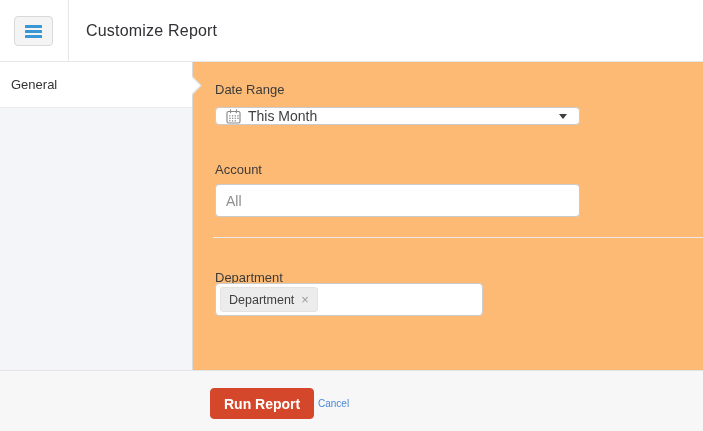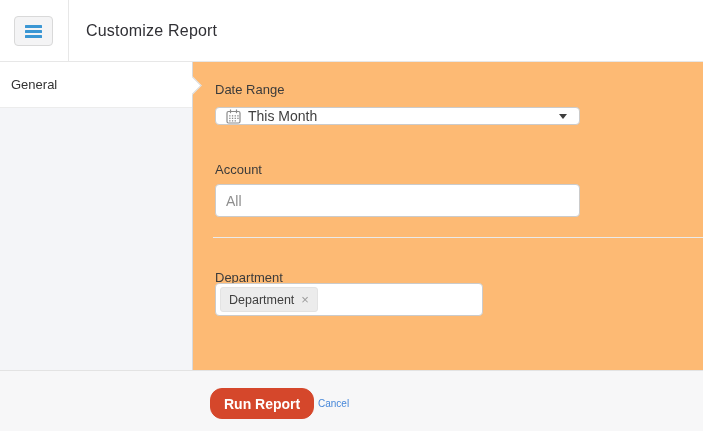--- a/index.html
+++ b/index.html
@@ -103,21 +103,21 @@
   }
 
   
   .footer {
     position:absolute; left:0; top:370px; width:703px; height:61px;
     background:#f7f7f8; border-top:1px solid #e3e3e3;
   }
   .btn-primary {
     position:absolute; left:210px; top:17px; height:31px; padding:0 13px;
     background:var(--primary-button,#d5472b); color:#fff;
-    border:1px solid var(--primary-button,#d5472b); border-radius:12px;
+    border:1px solid var(--primary-button,#d5472b); border-radius:4px;
     font-family:"Liberation Sans", sans-serif;
     font-size:14px; font-weight:700; cursor:pointer;
   }
   .link-cancel {
     position:absolute; left:318px; top:17px; height:31px;
     display:flex; align-items:center;
     color:var(--link-color,#4687d9); font-size:10px; text-decoration:none; cursor:pointer;
   }
 </style>
 </head>

